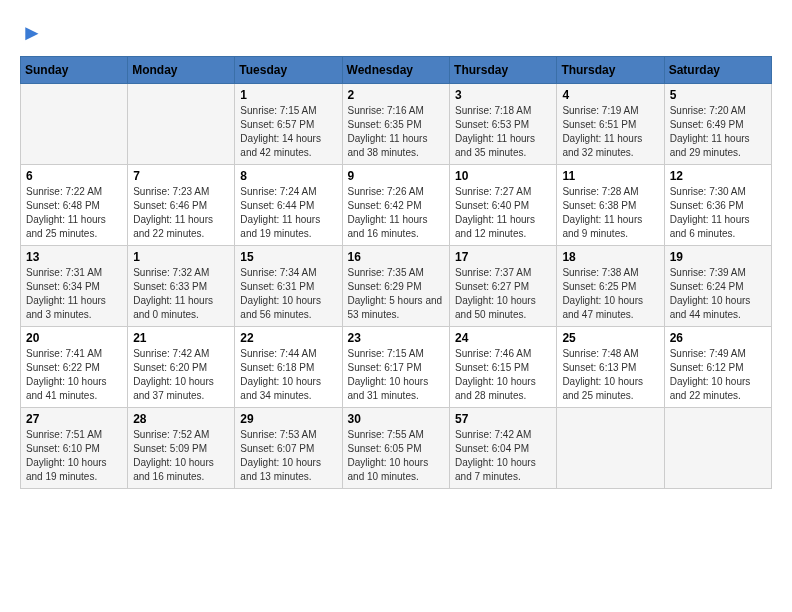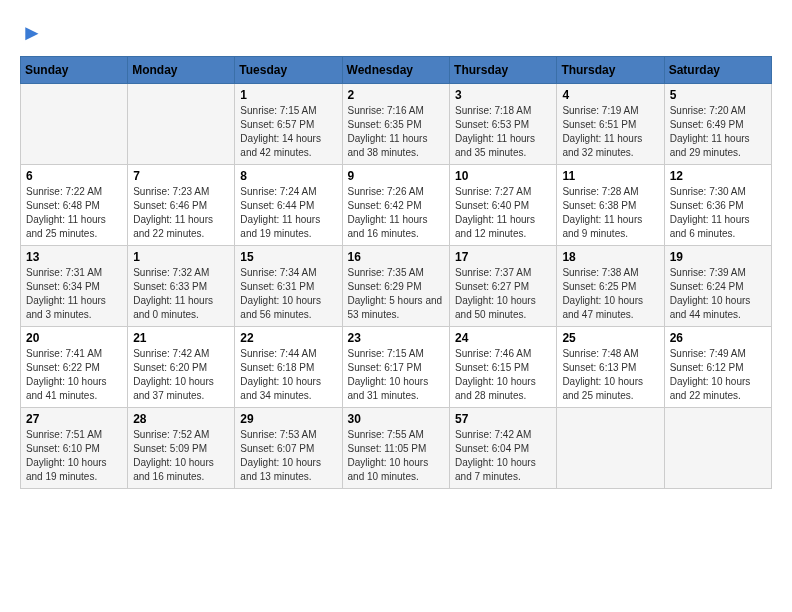--- a/index.html
+++ b/index.html
@@ -244,21 +244,21 @@
         <td><span class="day-number">28</span>
         <span class="day-detail">Sunrise: 7:52 AM</span><br>
         <span class="day-detail">Sunset: 5:09 PM</span><br>
         <span class="day-detail">Daylight: 10 hours and 16 minutes.</span></td>
         <td><span class="day-number">29</span>
         <span class="day-detail">Sunrise: 7:53 AM</span><br>
         <span class="day-detail">Sunset: 6:07 PM</span><br>
         <span class="day-detail">Daylight: 10 hours and 13 minutes.</span></td>
         <td><span class="day-number">30</span>
         <span class="day-detail">Sunrise: 7:55 AM</span><br>
-        <span class="day-detail">Sunset: 11:05 PM</span><br>
+        <span class="day-detail">Sunset: 6:05 PM</span><br>
         <span class="day-detail">Daylight: 10 hours and 10 minutes.</span></td>
         <td><span class="day-number">57</span>
         <span class="day-detail">Sunrise: 7:42 AM</span><br>
         <span class="day-detail">Sunset: 6:04 PM</span><br>
         <span class="day-detail">Daylight: 10 hours and 7 minutes.</span></td>
         <td></td>
         <td></td>
       </tr>
     </tbody>
 </table>

